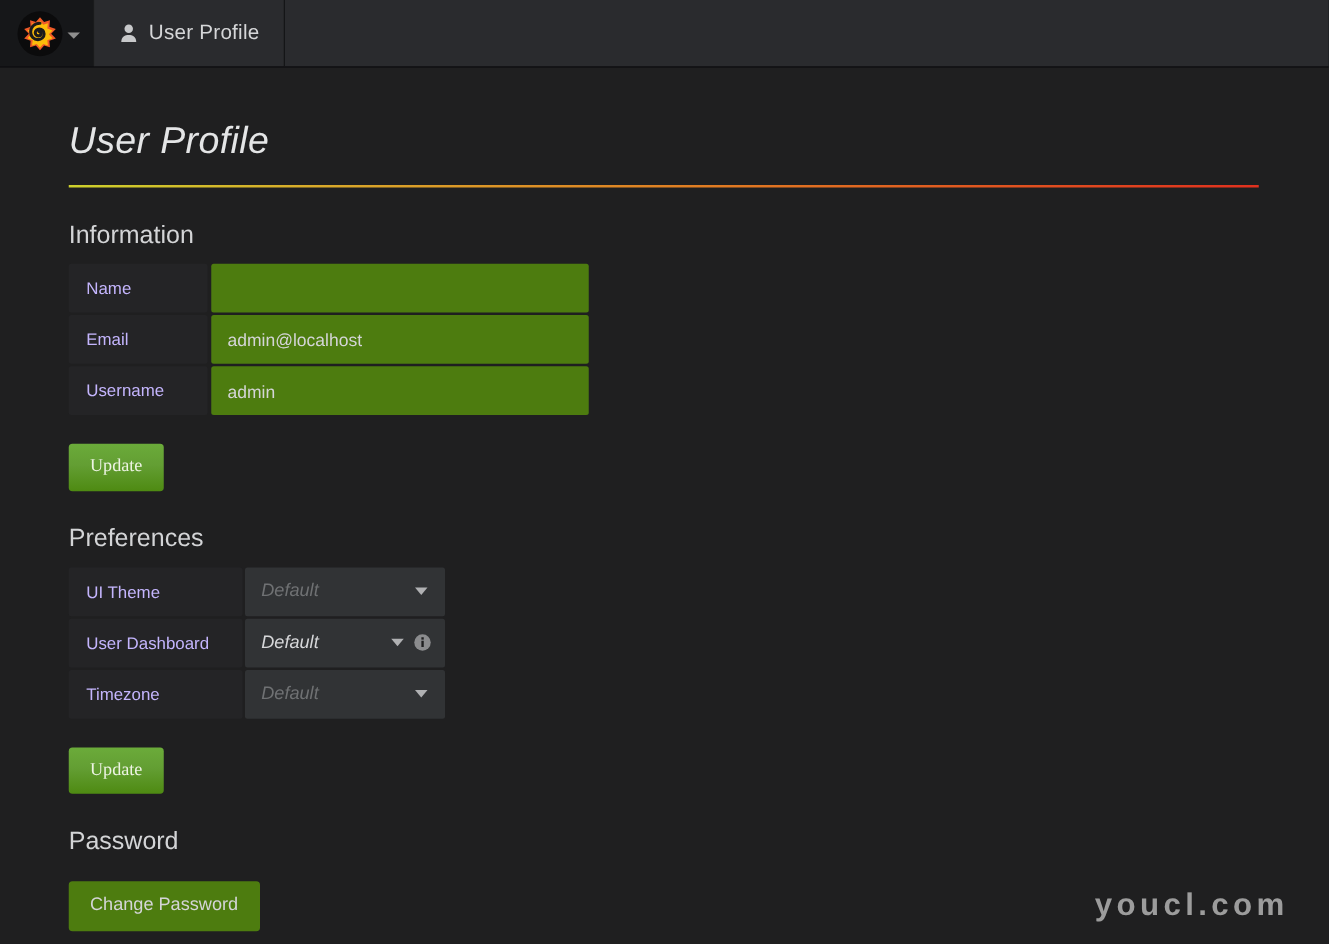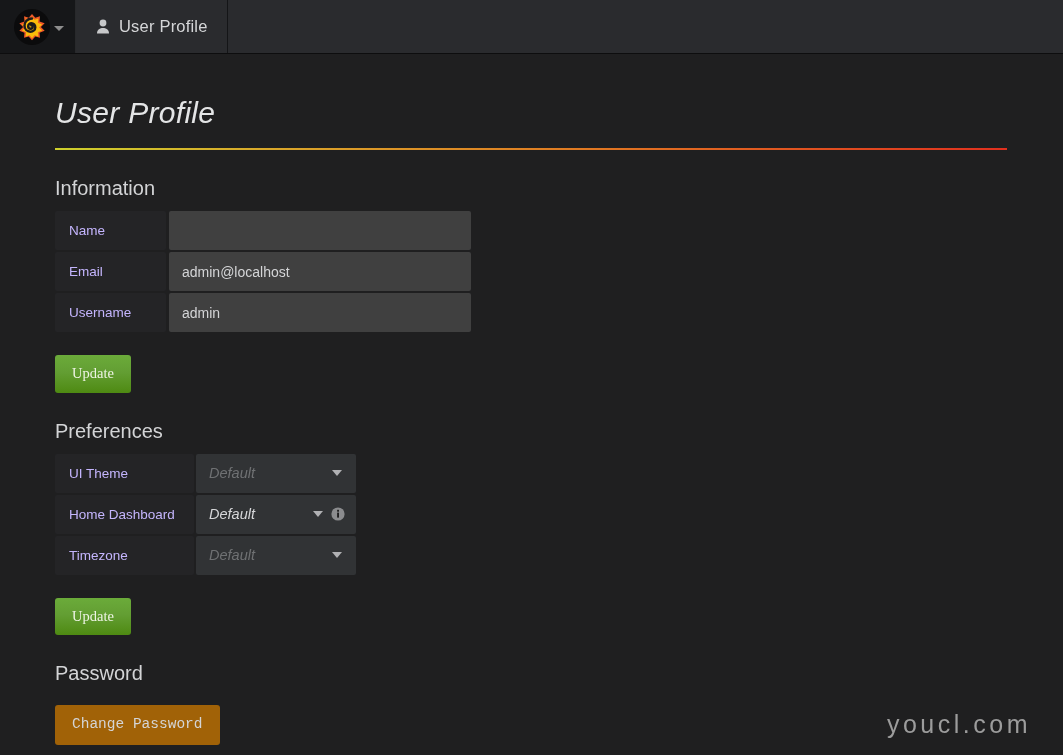--- a/index.html
+++ b/index.html
@@ -126,21 +126,21 @@
     align-items: center;
     padding: 0 14px;
     border-radius: 2px;
     height: 39px;
   }
 
   .info-form .form-label { width: 111px; }
   .info-form .form-input-wrap { margin-left: 3px; }
 
   .form-input {
-    background: #404040;
+    background: #4d7c0f;
     border: none;
     outline: none;
     color: #d4d5d7;
     font-family: "Liberation Sans", sans-serif;
     font-size: 14px;
     height: 39px;
     width: 302px;
     padding: 0 13px;
     border-radius: 2px;
   }
@@ -157,25 +157,25 @@
     font-family: Liberation Serif, serif;
     font-size: 14.5px;
     padding: 11px 17px 12px;
     cursor: pointer;
     line-height: 1;
   }
 
   .btn-secondary {
     display: inline-block;
     margin-top: 9px;
-    background: #a16207;
+    background: #4d7c0f;
     color: #d4d5d7;
     border: none;
     border-radius: 3px;
-    font-family: Liberation Mono, monospace;
+    font-family: Liberation Sans, sans-serif;
     font-size: 14.5px;
     padding: 12px 17px 13px;
     cursor: pointer;
     line-height: 1;
   }
 
   
   .prefs-form .form-label { width: 139px; }
   .prefs-form .select-wrap { margin-left: 2px; position: relative; }
 
@@ -216,21 +216,21 @@
     flex: none;
     cursor: pointer;
   }
 
   
   .watermark {
     position: absolute;
     right: 32px;
     bottom: 16px;
     font-size: 25px;
-    font-weight: normal;
+    font-weight: bold;
     color: #9c9c9c;
     letter-spacing: 3.5px;
     user-select: none;
   }
 </style>
 </head>
 <body>
 
 <div class="navbar">
 
@@ -303,21 +303,21 @@
       <div class="form-label">UI Theme</div>
       <div class="select-wrap">
         <div class="select-box">
           <span class="select-value placeholder">Default</span>
           <span class="caret-down"></span>
         </div>
       </div>
     </div>
 
     <div class="form-row">
-      <div class="form-label">Home Dashboard</div>
+      <div class="form-label">User Dashboard</div>
       <div class="select-wrap">
         <div class="select-box with-info">
           <span class="select-value filled">Default</span>
           <span class="caret-down"></span>
           <span class="info-icon">
             <svg width="14" height="14" viewBox="0 0 14 14" aria-hidden="true">
               <circle cx="7" cy="7" r="6.6" fill="#8b8c8e"></circle>
               <rect x="6.1" y="5.6" width="1.9" height="5" fill="#1f1f20"></rect>
               <rect x="6.1" y="2.8" width="1.9" height="1.9" fill="#1f1f20"></rect>
             </svg>

